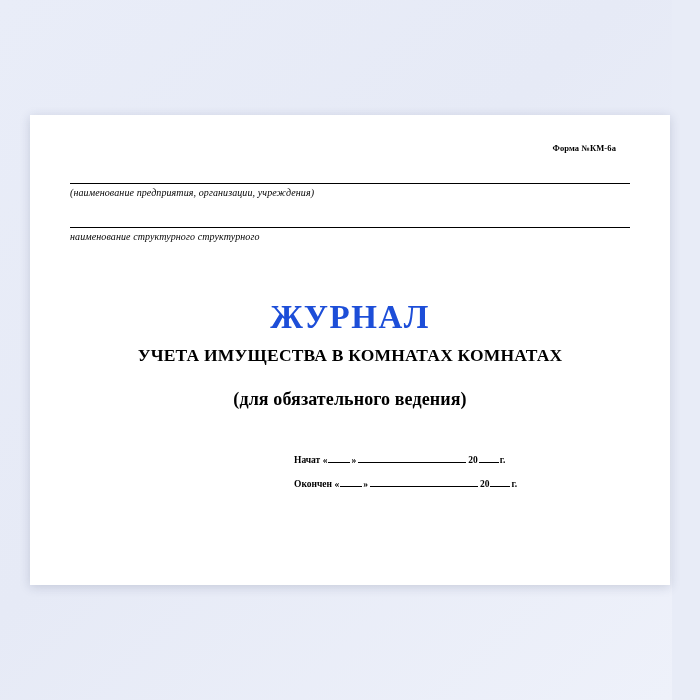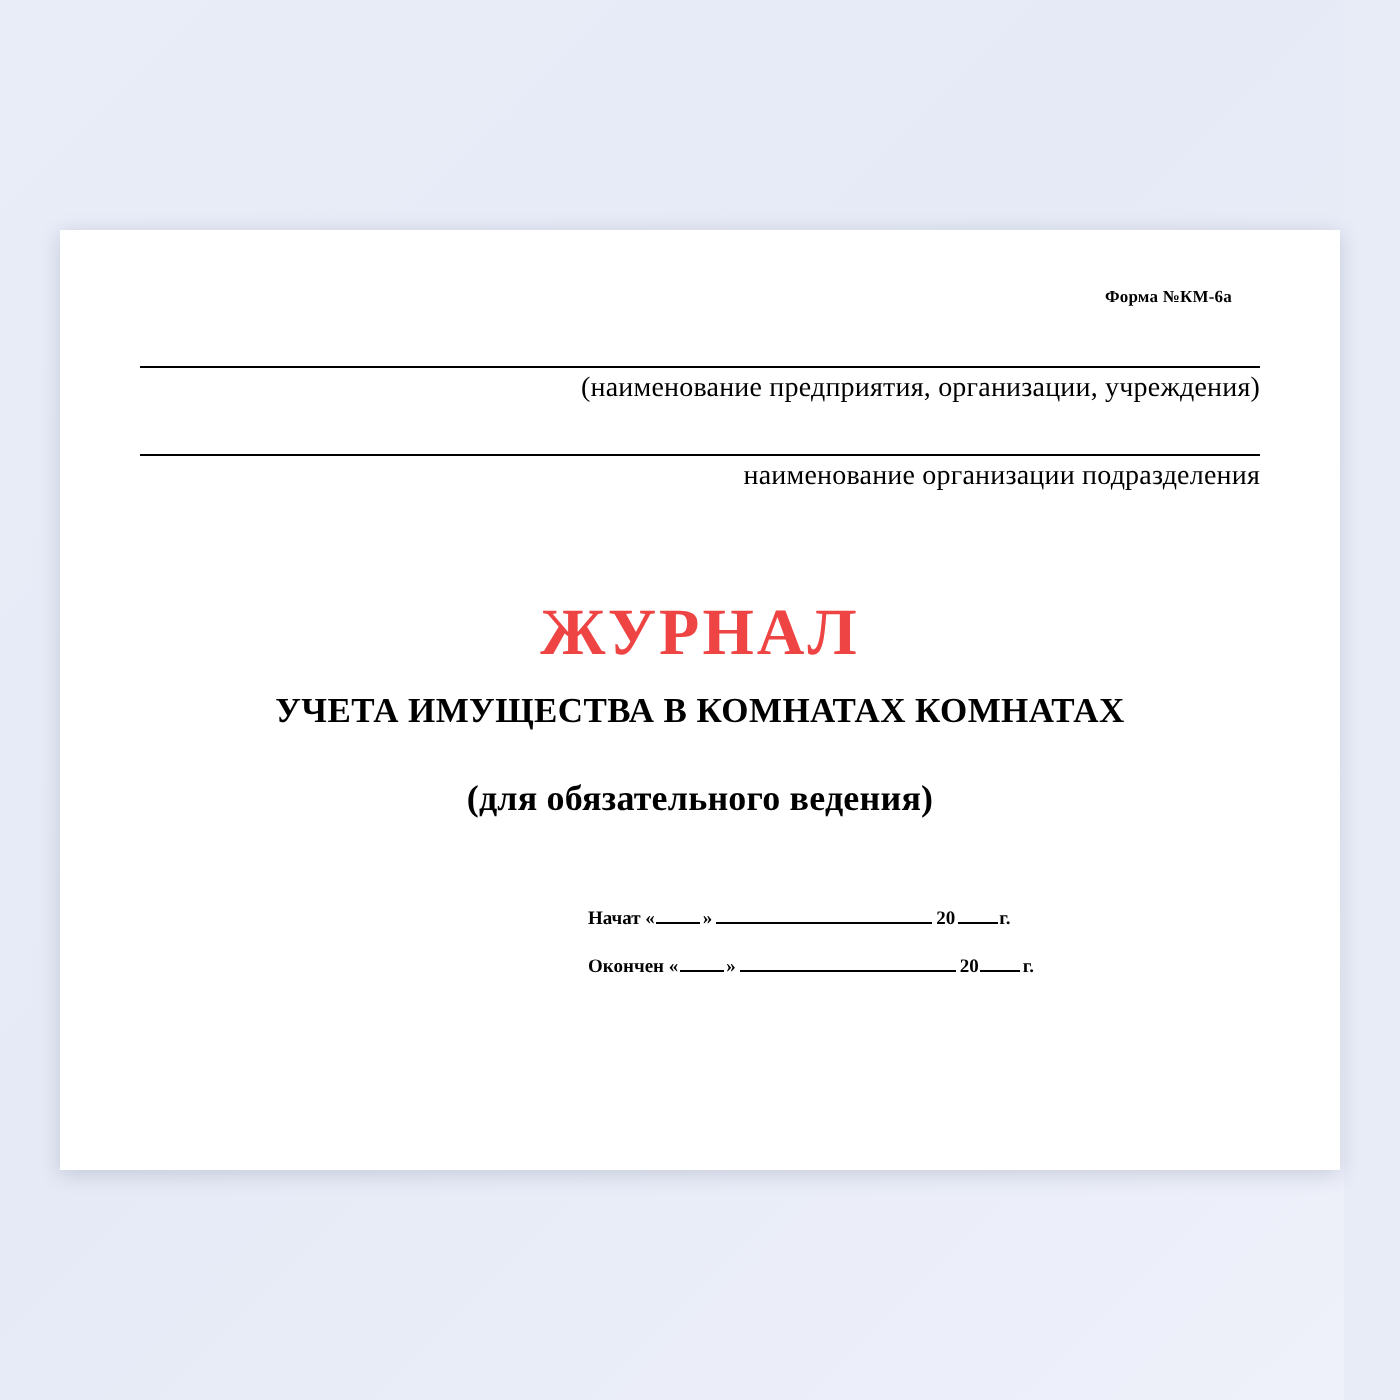--- a/index.html
+++ b/index.html
@@ -50,38 +50,39 @@
     right: 40px;
   }
   .rule-block.first { top: 68px; }
   .rule-block.second { top: 112px; }
   .rule-line {
     width: 100%;
     border-bottom: 1px solid #000;
     height: 0;
   }
   .rule-caption {
-    text-align: right;
-    font-size: 14px;
+    text-align: left;
+    font-size: 10px;
     color: #000;
     margin-top: 3px;
     letter-spacing: 0.1px;
+    font-style: italic;
   }
   .title-zone {
     position: absolute;
     left: 0;
     right: 0;
     top: 185px;
     text-align: center;
   }
   .title-main {
     font-size: 33px;
     font-weight: bold;
     letter-spacing: 1.5px;
-    color: #ef4444;
+    color: #1d4ed8;
     line-height: 1.05;
   }
   .title-sub {
     font-size: 17.5px;
     font-weight: bold;
     color: #000;
     margin-top: 10px;
     letter-spacing: 0.2px;
   }
   .title-note {
@@ -141,21 +142,21 @@
 
       <div class="form-no">Форма №КМ-6а</div>
 
       <div class="rule-block first">
         <div class="rule-line"></div>
         <div class="rule-caption">(наименование предприятия, организации, учреждения)</div>
       </div>
 
       <div class="rule-block second">
         <div class="rule-line"></div>
-        <div class="rule-caption">наименование организации подразделения</div>
+        <div class="rule-caption">наименование структурного структурного</div>
       </div>
 
       <div class="title-zone">
         <div class="title-main">ЖУРНАЛ</div>
         <div class="title-sub">УЧЕТА ИМУЩЕСТВА В КОМНАТАХ КОМНАТАХ</div>
         <div class="title-note">(для обязательного ведения)</div>
       </div>
 
       <div class="dates">
         <div class="date-row">

